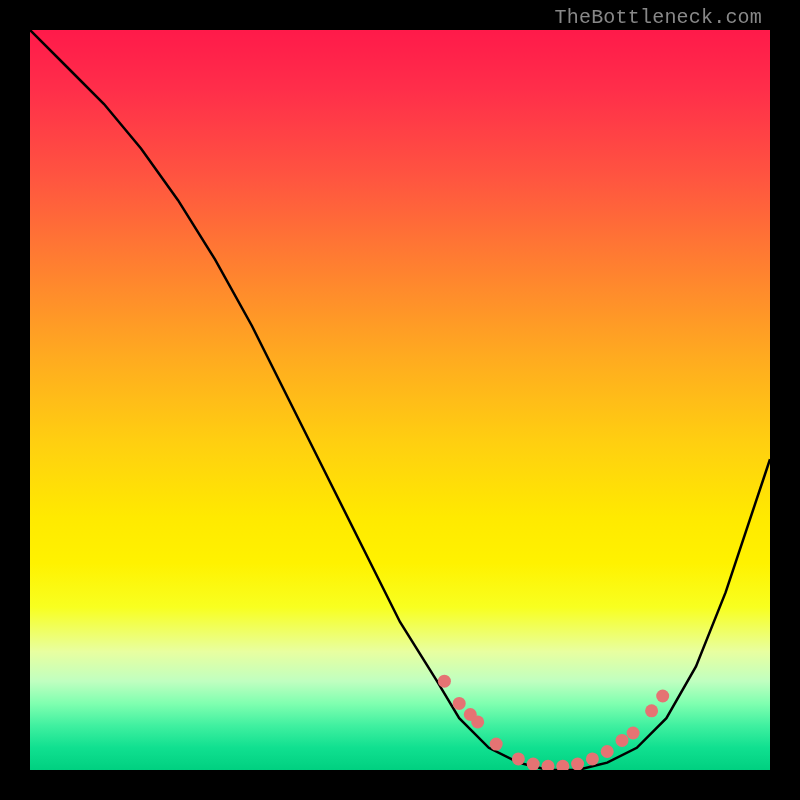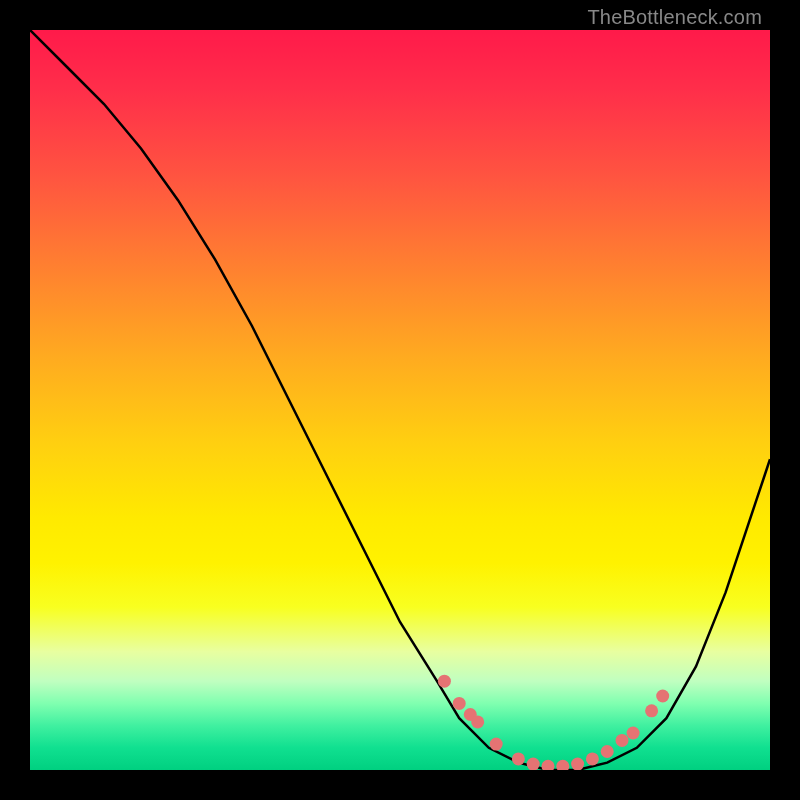--- a/index.html
+++ b/index.html
@@ -7,20 +7,21 @@
     width: 800px;
     height: 800px;
     background: #000;
     position: relative;
     font-family: Arial, sans-serif;
   }
   .chart-container {
     position: absolute;
     width: 772px;
     height: 800px;
+    font-family: Liberation Mono, monospace;
   }
   .plot-area {
     position: absolute;
     left: 30px;
     top: 30px;
     width: 740px;
     height: 740px;
     background: linear-gradient(to bottom,
       #ff1a4a 0%,
       #ff2e4a 8%,

